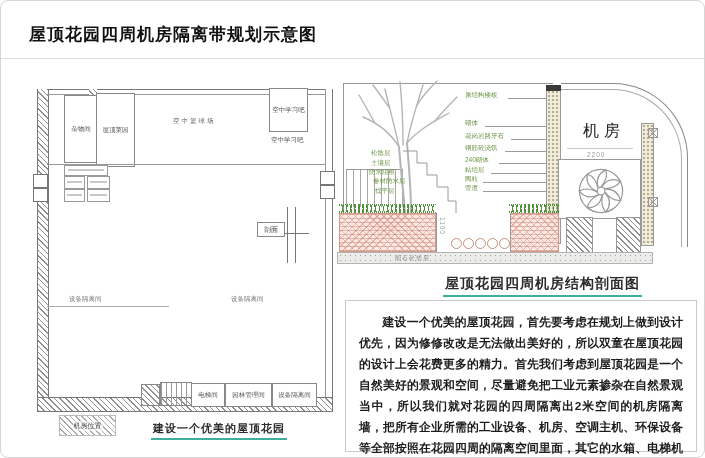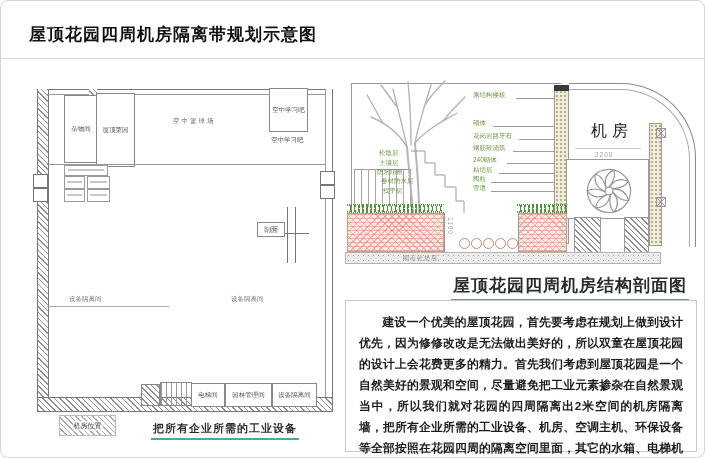--- a/index.html
+++ b/index.html
@@ -120,25 +120,25 @@
       <span class="room-label">园林管理间</span>
     </div>
     <div class="abs room" style="left:239px;top:304px;width:43px;height:22px;">
       <span class="room-label">设备隔离间</span>
     </div>
 
     <div class="abs hatch-light" style="left:26px;top:336px;width:55px;height:19px;border:1px solid #bbb;display:flex;align-items:center;justify-content:center;">
       <span style="font-size:7px;color:#444;background:rgba(255,255,255,.6);padding:0 1px;">机房位置</span>
     </div>
     <div class="abs" style="left:118px;top:339px;">
-      <span class="caption">把所有企业所需的工业设备</span>
+      <span class="caption">建设一个优美的屋顶花园</span>
     </div>
   </div>
 
-  <div class="abs" style="left:340px;top:70px;width:360px;height:226px;">
+  <div class="abs" style="left:332px;top:70px;width:360px;height:226px;">
 
     <div class="abs" style="left:10px;top:12px;width:210px;border-top:1px solid #999;"></div>
     <div class="abs" style="left:10px;top:12px;width:0;height:133px;border-left:1px solid #999;"></div>
     <div class="abs" style="left:13px;top:98px;width:57px;height:37px;border-top:1px solid #999;background:repeating-linear-gradient(90deg,#a6a6a6 0 1px,transparent 1px 7px);"></div>
 
     <svg class="abs" style="left:12px;top:6px;" width="120" height="136" viewBox="0 0 120 136">
       <g fill="none" stroke="#b5b5b5" stroke-width="1.4" stroke-linecap="round">
         <path d="M60 136 C 58 110 56 95 54 70" stroke-width="2"></path>
         <path d="M66 136 C 66 108 64 92 62 66" stroke-width="2"></path>
         <path d="M54 70 C 45 55 30 45 18 40"></path>
@@ -216,21 +216,21 @@
     <div class="abs soil" style="left:176px;top:142px;width:50px;height:39px;border:1px solid #cf9a8b;box-sizing:border-box;"></div>
     <div class="abs" style="left:103px;top:142px;width:73px;height:39px;border-left:1px solid #999;border-right:1px solid #999;background:#fff;"></div>
     <div class="abs dim" style="left:106px;top:146px;writing-mode:vertical-rl;">1100</div>
     <div class="abs" style="left:118px;top:167px;">
       <span class="pipe"></span><span class="pipe"></span><span class="pipe"></span><span class="pipe"></span><span class="pipe"></span>
     </div>
     <div class="abs speckle-gray" style="left:4px;top:181px;width:316px;height:12px;border:1px solid #b3b3b3;box-sizing:border-box;"></div>
     <div class="abs dim nowrap" style="left:62px;top:183px;color:#8a8a8a;font-size:6px;">细石砼垫层</div>
 
     <div class="abs" style="left:110px;top:203px;">
-      <span class="caption" style="font-size:17px;">屋顶花园四周机房结构剖面图</span>
+      <span class="caption" style="font-size:14px;">屋顶花园四周机房结构剖面图</span>
     </div>
   </div>
 
   <div class="abs note-box" style="left:344px;top:299px;width:352px;height:152px;">
     <p class="note-text">建设一个优美的屋顶花园，首先要考虑在规划上做到设计优先，因为修修改改是无法做出美好的，所以双童在屋顶花园的设计上会花费更多的精力。首先我们考虑到屋顶花园是一个自然美好的景观和空间，尽量避免把工业元素掺杂在自然景观当中，所以我们就对花园的四周隔离出2米空间的机房隔离墙，把所有企业所需的工业设备、机房、空调主机、环保设备等全部按照在花园四周的隔离空间里面，其它的水箱、电梯机房、阁楼间、工具间、杂物间等也尽量用原木围栏给予遮挡，从而在花园的任何空间里都看不到各种工业设备和空调主机，让屋顶花园的所有空间呈现出自然的和谐。</p>
   </div>
 
 </div>
 
 </body></html>

